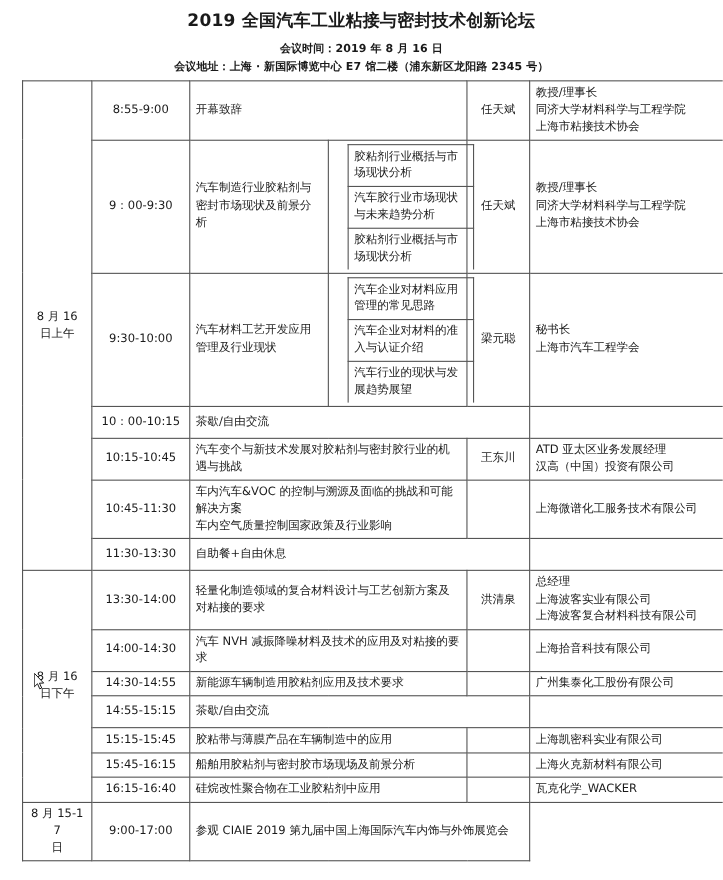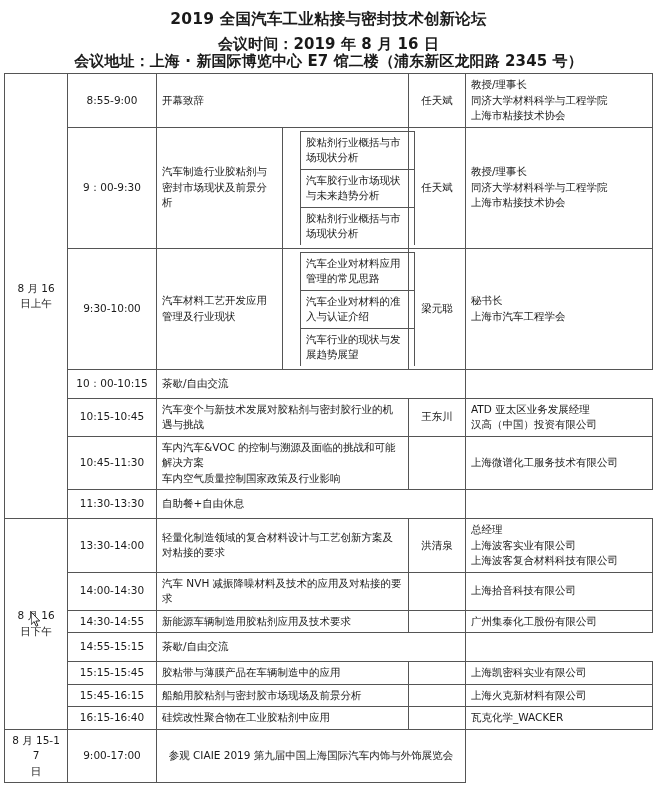--- a/index.html
+++ b/index.html
@@ -12,35 +12,35 @@
     height: 800px;
     font-family: "DejaVu Sans", "Liberation Sans", sans-serif;
     color: #1a1a1a;
     overflow: hidden;
   }
   .page {
     width: 657px;
     height: 648px;
     position: relative;
     box-sizing: border-box;
-    padding: 0 4px;
+    padding: 0 20px;
   }
   .header {
     text-align: center;
     padding-top: 6px;
   }
   .conf-title {
     font-size: 15.5px;
     font-weight: bold;
     letter-spacing: 0.2px;
     line-height: 22px;
     margin: 2px 0 6px 0;
   }
   .conf-line {
-    font-size: 15px;
+    font-size: 10px;
     font-weight: bold;
     line-height: 17px;
     letter-spacing: 0.1px;
     color: #1a1a1a;
   }
   table.agenda {
     border-collapse: collapse;
     width: 649px;
     margin-top: 3px;
     table-layout: fixed;
@@ -98,21 +98,20 @@
     padding: 0;
     vertical-align: top;
   }
   .break-row td {
     height: 22px;
   }
   .multi-line {
     white-space: pre-line;
   }
   .center {
-    text-align: center;
     margin-left: 10px;
   }
   .cursor {
     position: absolute;
     left: 31px;
     top: 612px;
     width: 11px;
     height: 16px;
     pointer-events: none;
   }

